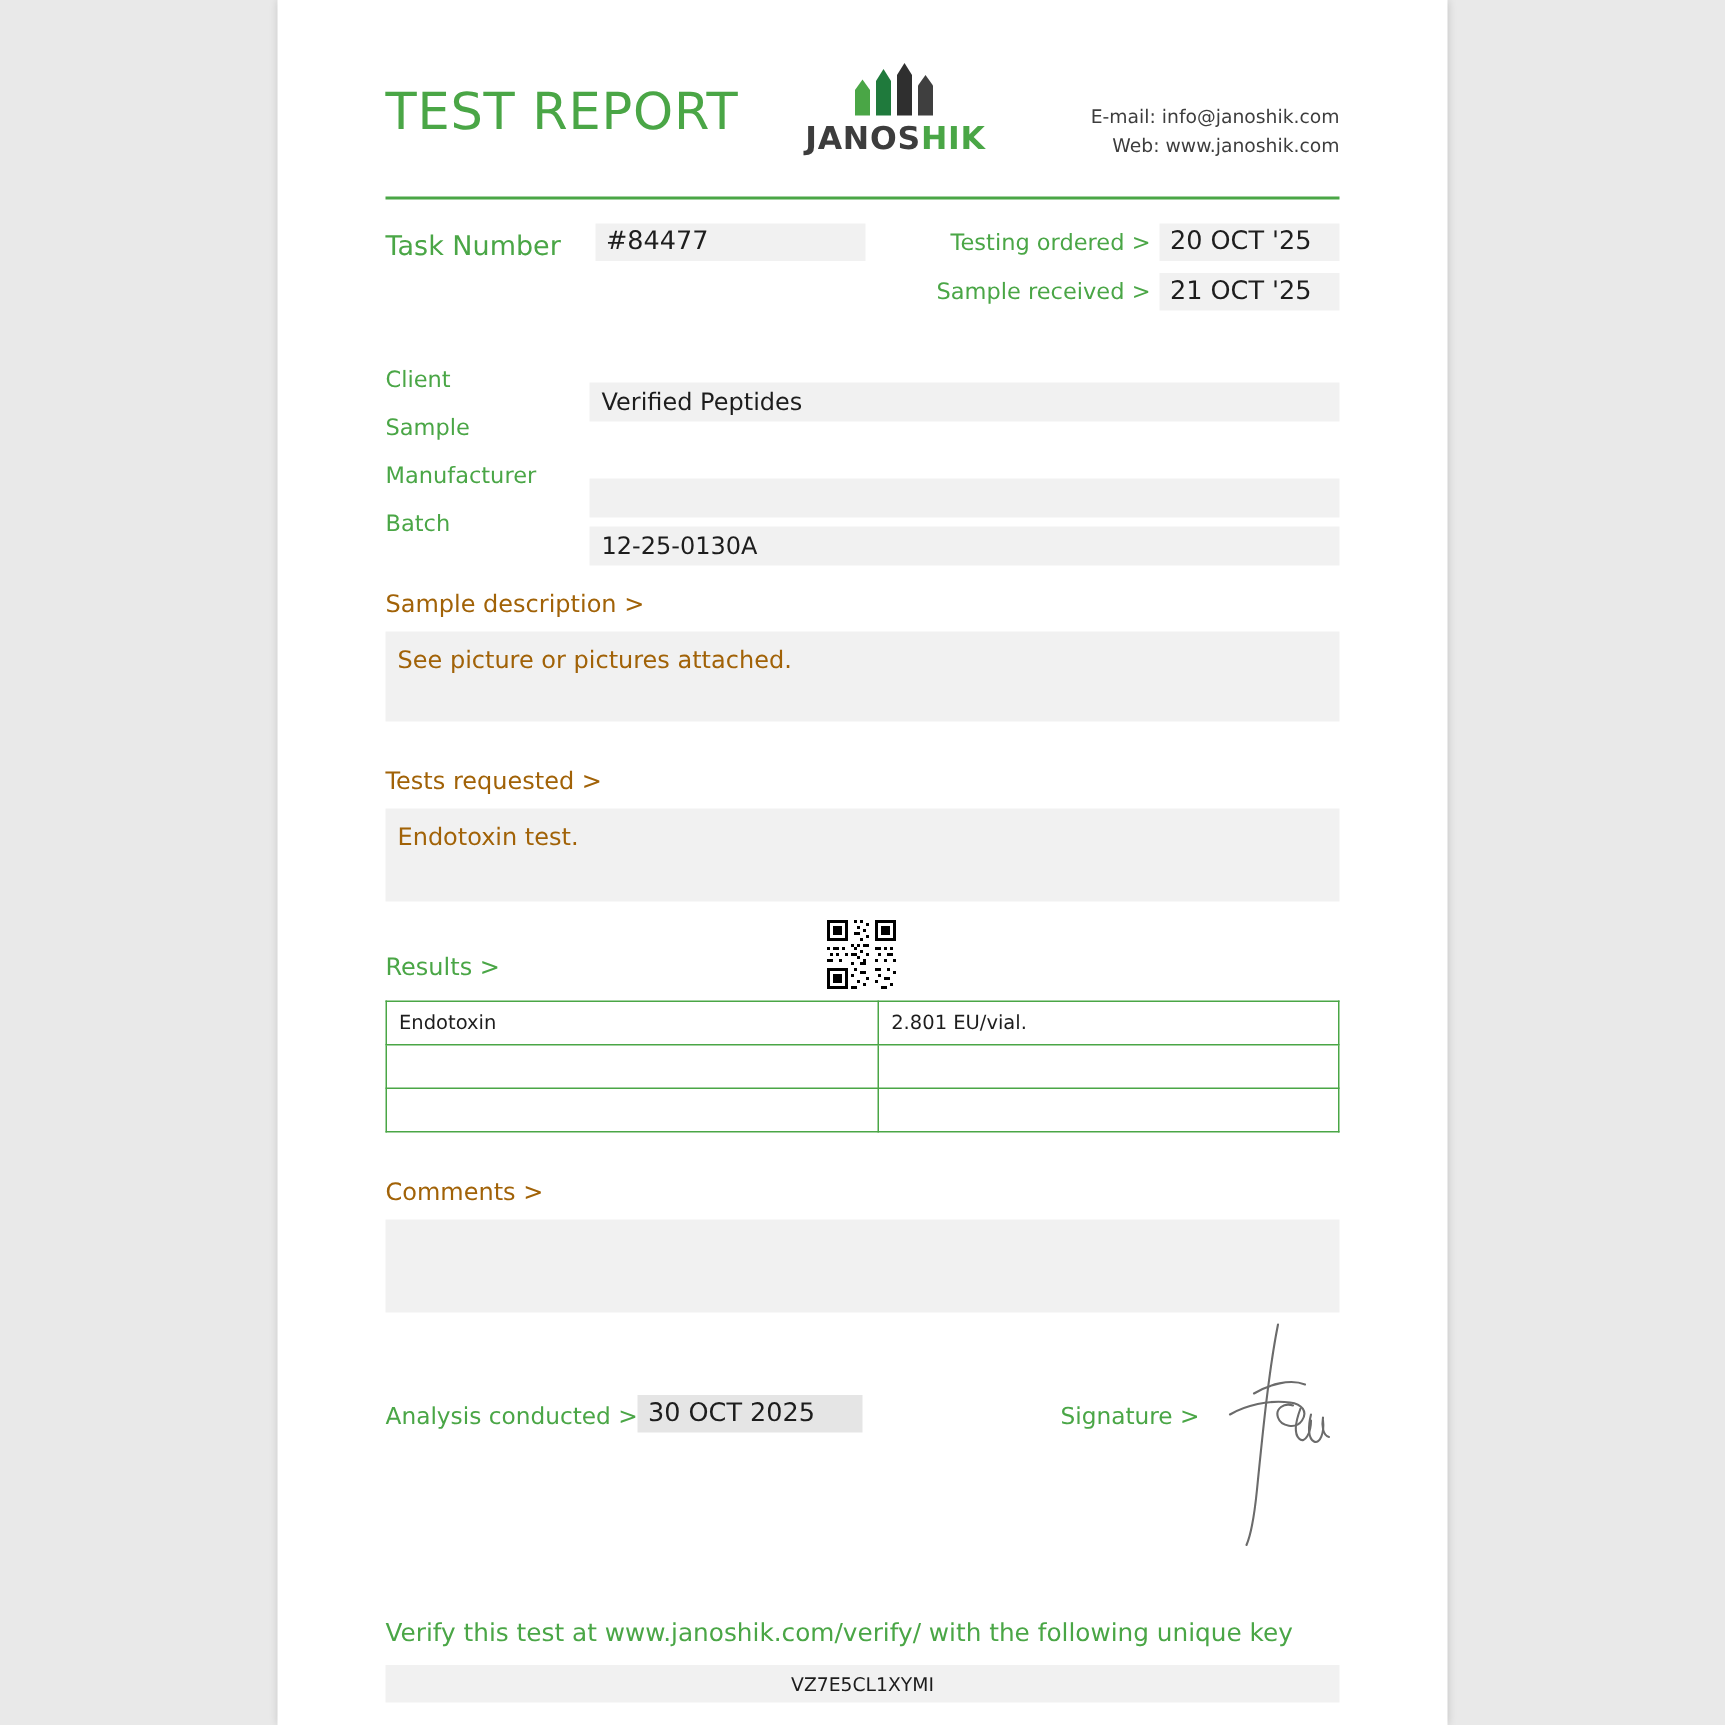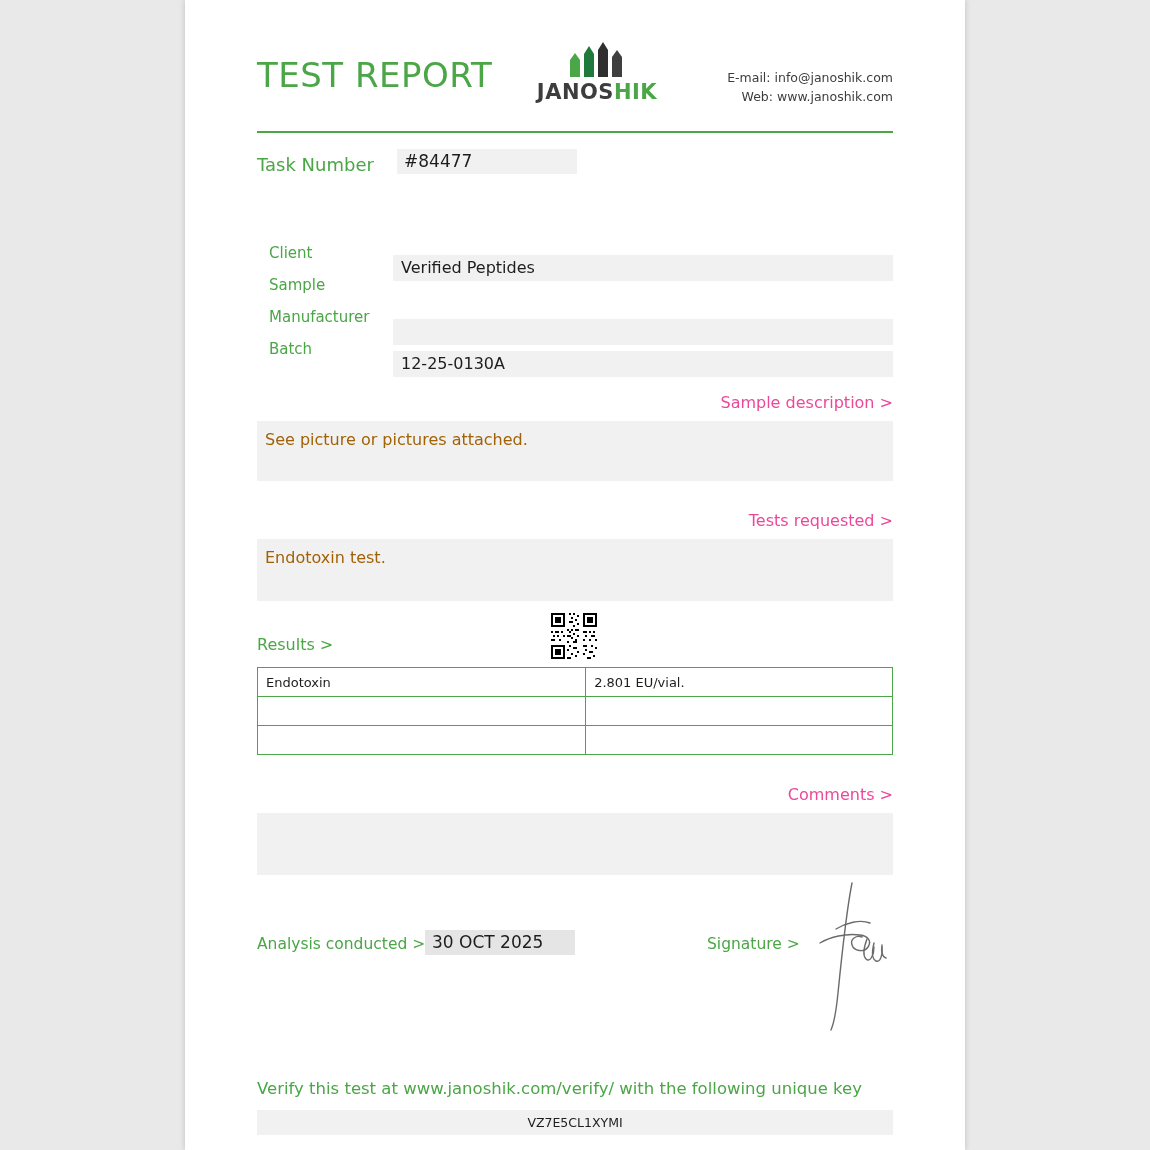--- a/index.html
+++ b/index.html
@@ -145,21 +145,21 @@
   .fields {
     margin-top: 36px;
   }
   .field {
     position: relative;
     height: 26px;
     margin-bottom: 6px;
   }
   .field-label {
     position: absolute;
-    left: 12px;
+    left: 0;
     top: 3px;
     font-size: 15px;
     color: #4aa646;
   }
   .field-value {
     position: absolute;
     left: 136px;
     right: 0;
     top: 14px;
     height: 26px;
@@ -167,24 +167,23 @@
     background: #f1f1f1;
     font-size: 16px;
     color: #1d1d1d;
     padding-left: 8px;
     box-sizing: border-box;
   }
 
   
   .sec-head {
     font-size: 16px;
-    color: #ec4899;
+    color: #a16207;
     margin-top: 30px;
     margin-bottom: 9px;
-    text-align: right;
   }
   .sec-box {
     background: #f1f1f1;
     min-height: 60px;
     font-size: 16px;
     color: #a16207;
     padding: 9px 20px 0 8px;
     box-sizing: border-box;
   }
   .sec-box.tall { min-height: 62px; }
@@ -310,20 +309,28 @@
           <div>Web: www.janoshik.com</div>
         </div>
 
         <div class="rule"></div>
       </div>
 
       <div class="taskrow">
         <div class="task-label">Task Number</div>
         <div class="task-value">#84477</div>
 
+        <div class="dates">
+          <div class="date-line">
+            <span class="date-lab">Testing ordered  &gt;</span><span class="date-val">20 OCT '25</span>
+          </div>
+          <div class="date-line">
+            <span class="date-lab">Sample received &gt;</span><span class="date-val">21 OCT '25</span>
+          </div>
+        </div>
       </div>
 
       <div class="fields">
         <div class="field">
           <div class="field-label">Client</div>
           <div class="field-value">Verified Peptides</div>
         </div>
         <div class="field">
           <div class="field-label">Sample</div>
         </div>

